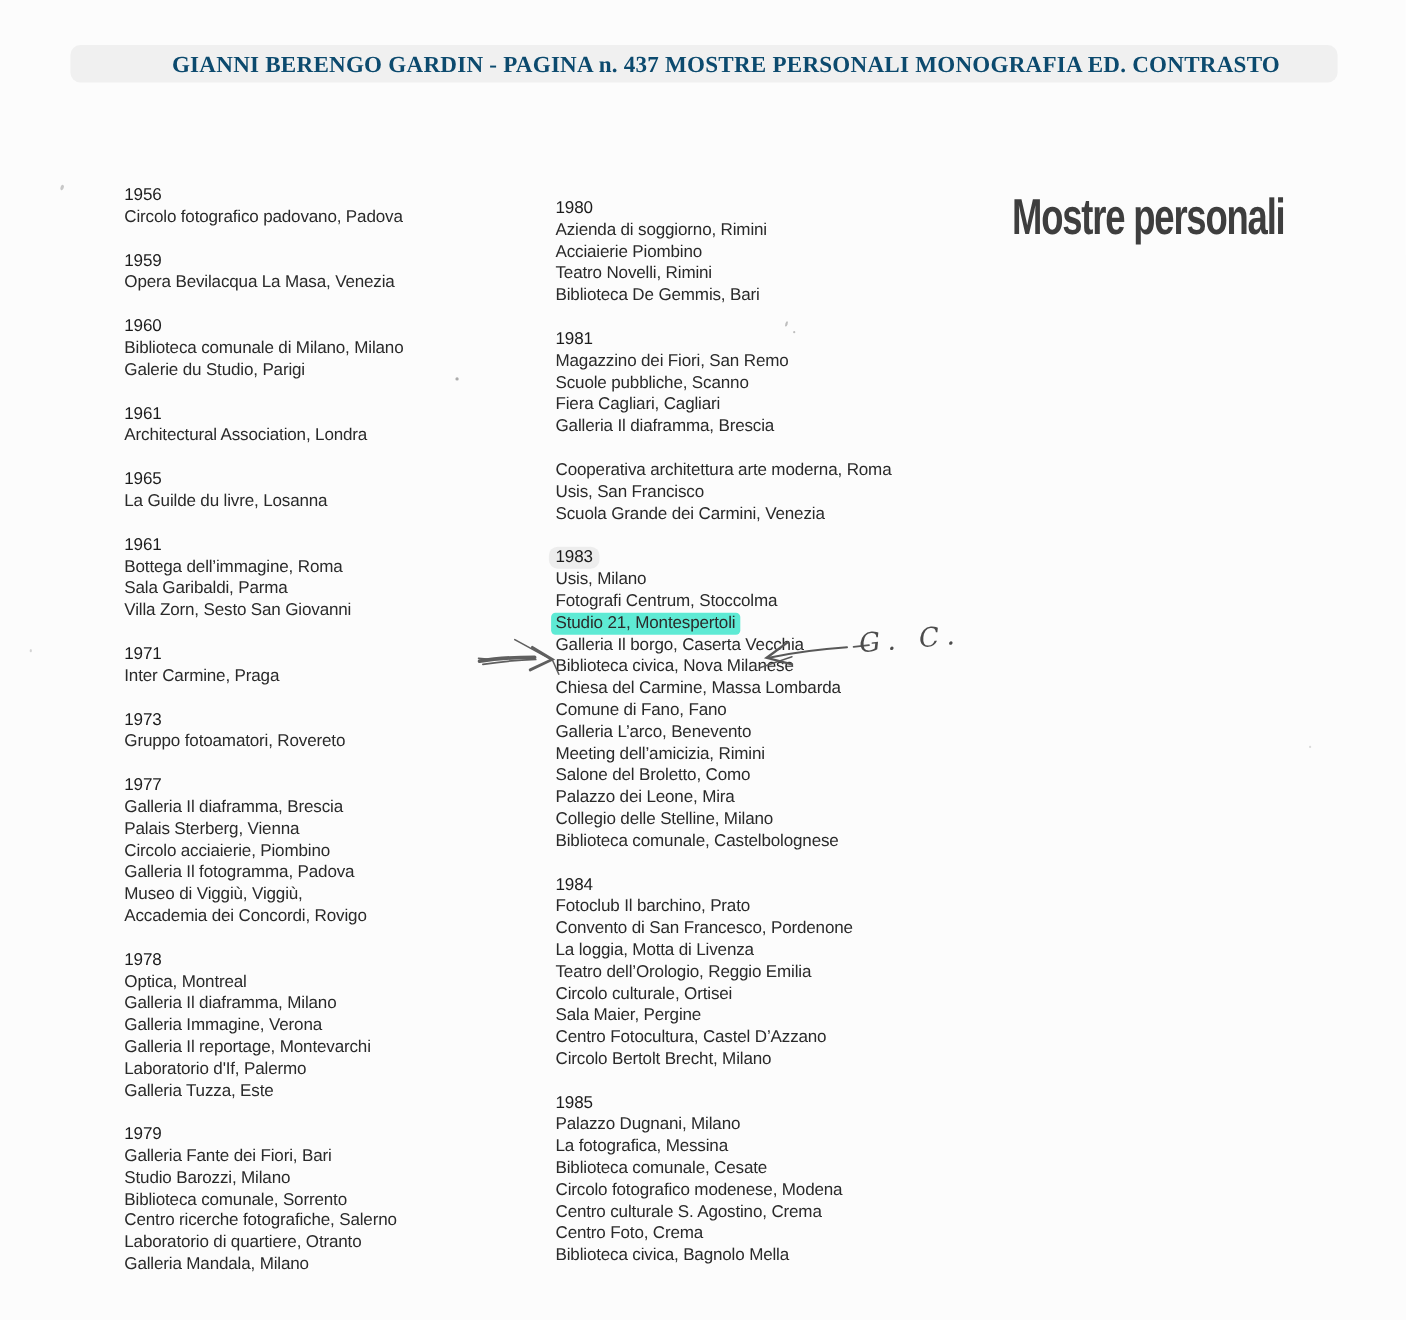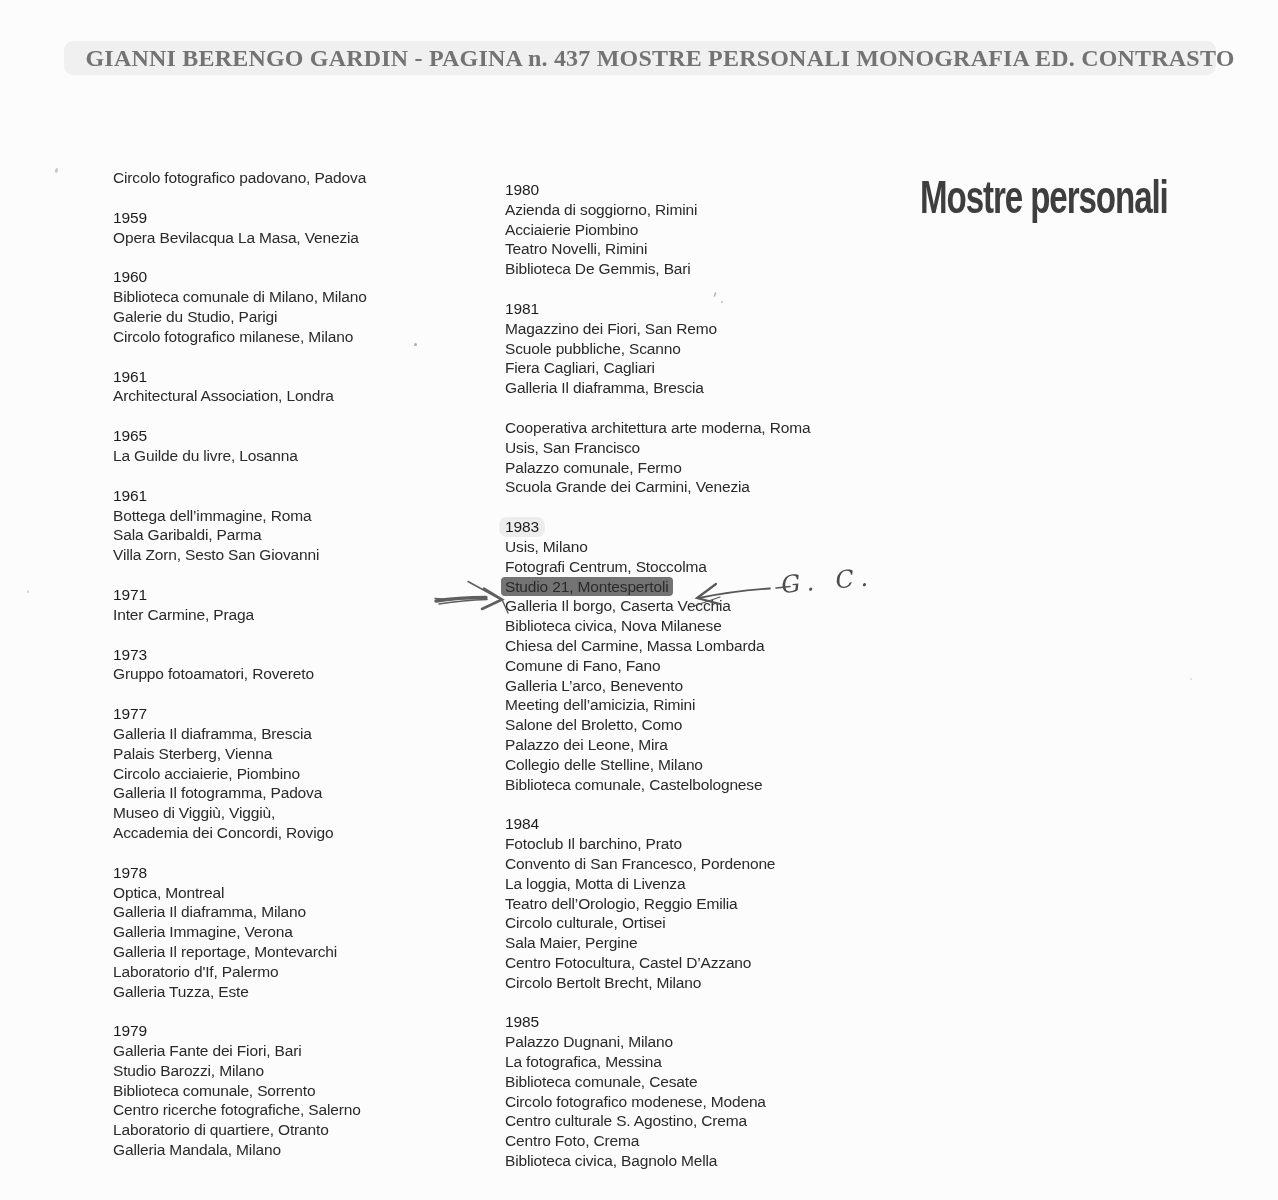--- a/index.html
+++ b/index.html
@@ -9,21 +9,21 @@
     font-family:"Liberation Sans", sans-serif;
   }
   
   .header-band {
     position:absolute; left:64px; top:41px; width:1152px; height:34px;
     background:#f0f0f0; border-radius:9px;
     display:flex; align-items:center; justify-content:center;
   }
   .header-text {
     font-family:"Liberation Serif", serif; font-weight:700;
-    font-size:24px; color:#737373; letter-spacing:0.2px; white-space:nowrap;margin-left:40px;
+    font-size:21px; color:#0c4a6e; letter-spacing:0.2px; white-space:nowrap;margin-left:40px;
   }
   
   .doc-title {
     position:absolute; left:920px; top:176px;
     font-weight:700; font-size:46px; line-height:42px;
     letter-spacing:-1.5px; color:#3e3e3e; white-space:nowrap;
     transform:scaleX(0.72); transform-origin:left top;
   }
   
   .col { position:absolute; }
@@ -33,21 +33,21 @@
   .year, .entry {
     font-size:15.5px; line-height:19.8px; color:#2a2a2a;
     letter-spacing:-0.15px; white-space:nowrap;
   }
   .year { color:#1c1c1c; }
   .year.hl {
     background:#ededed; display:inline-block;
     padding:0 6px; margin-left:-6px; border-radius:8px;
   }
   .entry.marked {
-    background:#737373; display:inline-block;
+    background:#5eead4; display:inline-block;
     padding:0 4px; margin-left:-4px; border-radius:4px;
   }
   
   .anno { position:absolute; }
   .anno svg { display:block; overflow:visible; }
   .initials {
     position:absolute; left:781px; top:567px;
     font-family:"DejaVu Serif", serif; font-style:italic;
     font-size:24px; color:#4c4c4c; letter-spacing:7px;
     transform:rotate(-5deg); white-space:nowrap;
@@ -61,31 +61,31 @@
 <div class="page">
 
   <div class="header-band">
     <span class="header-text">GIANNI BERENGO GARDIN - PAGINA n. 437 MOSTRE PERSONALI  MONOGRAFIA ED. CONTRASTO</span>
   </div>
 
   <div class="doc-title">Mostre personali</div>
 
   <div class="col col1">
       <div class="section">
+        <div class="year">1956</div>
         <div class="entry">Circolo fotografico padovano, Padova</div>
       </div>
       <div class="section">
         <div class="year">1959</div>
         <div class="entry">Opera Bevilacqua La Masa, Venezia</div>
       </div>
       <div class="section">
         <div class="year">1960</div>
         <div class="entry">Biblioteca comunale di Milano, Milano</div>
         <div class="entry">Galerie du Studio, Parigi</div>
-        <div class="entry">Circolo fotografico milanese, Milano</div>
       </div>
       <div class="section">
         <div class="year">1961</div>
         <div class="entry">Architectural Association, Londra</div>
       </div>
       <div class="section">
         <div class="year">1965</div>
         <div class="entry">La Guilde du livre, Losanna</div>
       </div>
       <div class="section">
@@ -141,21 +141,20 @@
       <div class="section">
         <div class="year">1981</div>
         <div class="entry">Magazzino dei Fiori, San Remo</div>
         <div class="entry">Scuole pubbliche, Scanno</div>
         <div class="entry">Fiera Cagliari, Cagliari</div>
         <div class="entry">Galleria Il diaframma, Brescia</div>
       </div>
       <div class="section">
         <div class="entry">Cooperativa architettura arte moderna, Roma</div>
         <div class="entry">Usis, San Francisco</div>
-        <div class="entry">Palazzo comunale, Fermo</div>
         <div class="entry">Scuola Grande dei Carmini, Venezia</div>
       </div>
       <div class="section"><div class="year hl">1983</div><div class="entry">Usis, Milano</div><div class="entry">Fotografi Centrum, Stoccolma</div><div class="entry marked">Studio 21, Montespertoli</div><div class="entry">Galleria Il borgo, Caserta Vecchia</div><div class="entry">Biblioteca civica, Nova Milanese</div><div class="entry">Chiesa del Carmine, Massa Lombarda</div><div class="entry">Comune di Fano, Fano</div><div class="entry">Galleria L’arco, Benevento</div><div class="entry">Meeting dell’amicizia, Rimini</div><div class="entry">Salone del Broletto, Como</div><div class="entry">Palazzo dei Leone, Mira</div><div class="entry">Collegio delle Stelline, Milano</div><div class="entry">Biblioteca comunale, Castelbolognese</div></div>
       <div class="section">
         <div class="year">1984</div>
         <div class="entry">Fotoclub Il barchino, Prato</div>
         <div class="entry">Convento di San Francesco, Pordenone</div>
         <div class="entry">La loggia, Motta di Livenza</div>
         <div class="entry">Teatro dell’Orologio, Reggio Emilia</div>
         <div class="entry">Circolo culturale, Ortisei</div>

